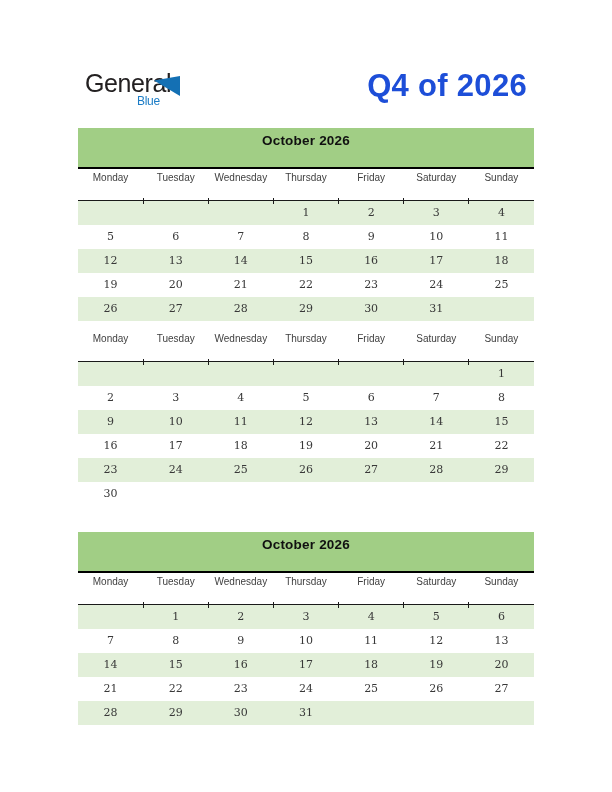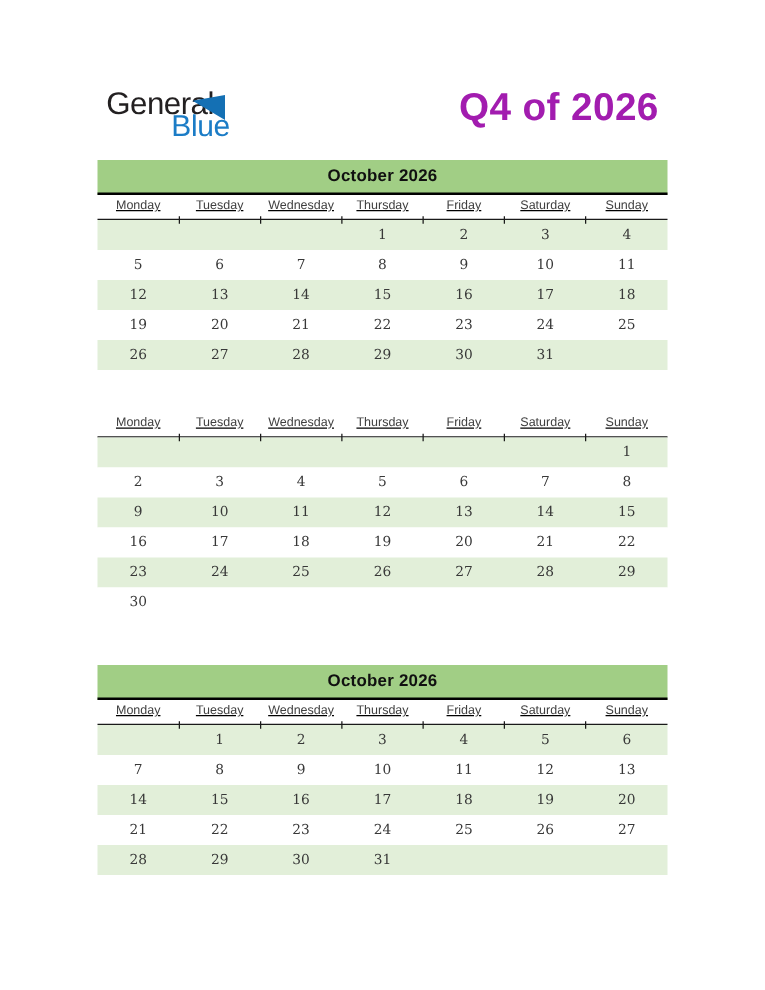--- a/index.html
+++ b/index.html
@@ -15,43 +15,42 @@
   
   .logo { position:absolute; left:85px; top:70px; width:120px; height:50px; }
   .logo-general {
     position:absolute; left:0; top:0;
     font-size:25px; line-height:26px; font-weight:400;
     letter-spacing:-0.4px; color:#232021;
   }
   .logo-triangle { position:absolute; left:69px; top:6px; width:26px; height:20px; }
   .logo-blue {
     position:absolute; left:52px; top:21px;
-    font-size:24px; line-height:21px; font-weight:400;
+    font-size:12px; line-height:21px; font-weight:400;
     letter-spacing:-0.3px; color:var(--logo-blue);
   }
   .quarter-title {
     position:absolute; top:69px; right:85px;
     font-size:31px; line-height:34px; font-weight:600;
-    letter-spacing:0.3px; color:#a21caf;
+    letter-spacing:0.3px; color:#1d4ed8;
   }
 
   
   .month { position:absolute; left:78px; width:456px; }
   .month-header {
-    height:28px; line-height:25px;
+    height:41px; line-height:25px;
     background:var(--header-green);
     border-bottom:2px solid #000;
     text-align:center;
     font-size:13.5px; font-weight:700; letter-spacing:0.2px;
     color:#101010;
   }
   .weekday-row {
-    display:flex; height:20px;
+    display:flex; height:32px;
     border-bottom:1.5px solid #1a1a1a;
-    text-decoration:underline;
   }
   .wd {
     flex:1 1 0; position:relative;
     font-size:10px; line-height:17px; text-align:center;
     color:#3f3f3f;
   }
   .wd:not(:last-child)::after {
     content:""; position:absolute; right:-0.5px; bottom:-4px;
     width:1px; height:6px; background:#1a1a1a;
   }

